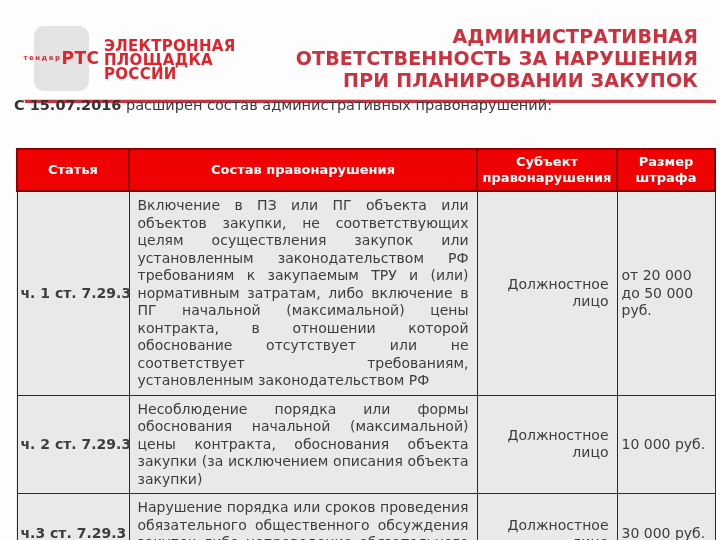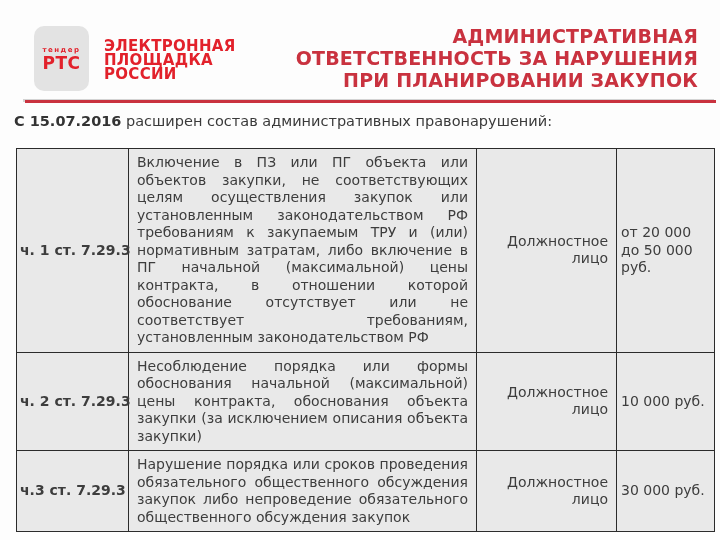--- a/index.html
+++ b/index.html
@@ -17,21 +17,21 @@
     font-family:"DejaVu Sans","Liberation Sans",sans-serif;
     background:#ffffff;
     color:var(--text);
   }
   .slide{position:relative;width:720px;height:540px;background:#fdfdfd;overflow:hidden;}
 
   
   .logo-badge{
     position:absolute;left:34px;top:26px;width:55px;height:65px;
     background:#e3e3e3;border-radius:10px;
-    display:flex;flex-direction:column;align-items:center;justify-content:center;
+    display:flex;flex-direction:row;align-items:center;justify-content:center;
   }
   .logo-tender{
     font-size:7px;font-weight:bold;color:var(--brand-red);
     letter-spacing:1.5px;text-transform:lowercase;margin-bottom:1px;
   }
   .logo-rts{
     font-size:17px;font-weight:bold;color:var(--brand-red);
     letter-spacing:0.5px;line-height:1;
   }
   .logo-tagline{
@@ -46,21 +46,21 @@
     line-height:22px;letter-spacing:0.2px;
   }
   .header-rule{
     position:absolute;left:25px;top:100px;width:691px;height:3px;
     background:var(--title-red);
     box-shadow:-2px -1px 0 rgba(160,160,160,.45);
   }
 
   
   .intro{
-    position:absolute;left:14px;top:113px;width:690px;
+    position:absolute;left:14px;top:97px;width:690px;
     font-size:14.5px;color:#3a3a3a;
   }
   .intro b{font-weight:bold;color:#333;}
 
   
   table.offenses{
     position:absolute;left:16px;top:148px;width:698px;
     border-collapse:collapse;table-layout:fixed;
     background:var(--row-bg);
   }
@@ -119,20 +119,26 @@
   <p class="intro"><b>С 15.07.2016</b><span> расширен состав административных правонарушений:</span></p>
 
   <table class="offenses">
     <colgroup>
       <col style="width:112px">
         <col style="width:348px">
         <col style="width:140px">
         <col style="width:98px">
     </colgroup>
     <tbody>
+        <tr class="r-head">
+      <th>Статья</th>
+      <th>Состав правонарушения</th>
+      <th>Субъект правонарушения</th>
+      <th>Размер штрафа</th>
+    </tr>
     <tr class="r1">
       <td class="article">ч. 1 ст. 7.29.3</td>
       <td class="offense">Включение в ПЗ или ПГ объекта или объектов закупки, не соответствующих целям осуществления закупок или установленным законодательством РФ требованиям к закупаемым ТРУ и (или) нормативным затратам, либо включение в ПГ начальной (максимальной) цены контракта, в отношении которой обоснование отсутствует или не соответствует требованиям, установленным законодательством РФ</td>
       <td class="subject">Должностное лицо</td>
       <td class="fine">от 20&nbsp;000 до 50&nbsp;000 руб.</td>
     </tr>
     <tr class="r2">
       <td class="article">ч. 2 ст. 7.29.3</td>
       <td class="offense">Несоблюдение порядка или формы обоснования начальной (максимальной) цены контракта, обоснования объекта закупки (за исключением описания объекта закупки)</td>
       <td class="subject">Должностное лицо</td>

